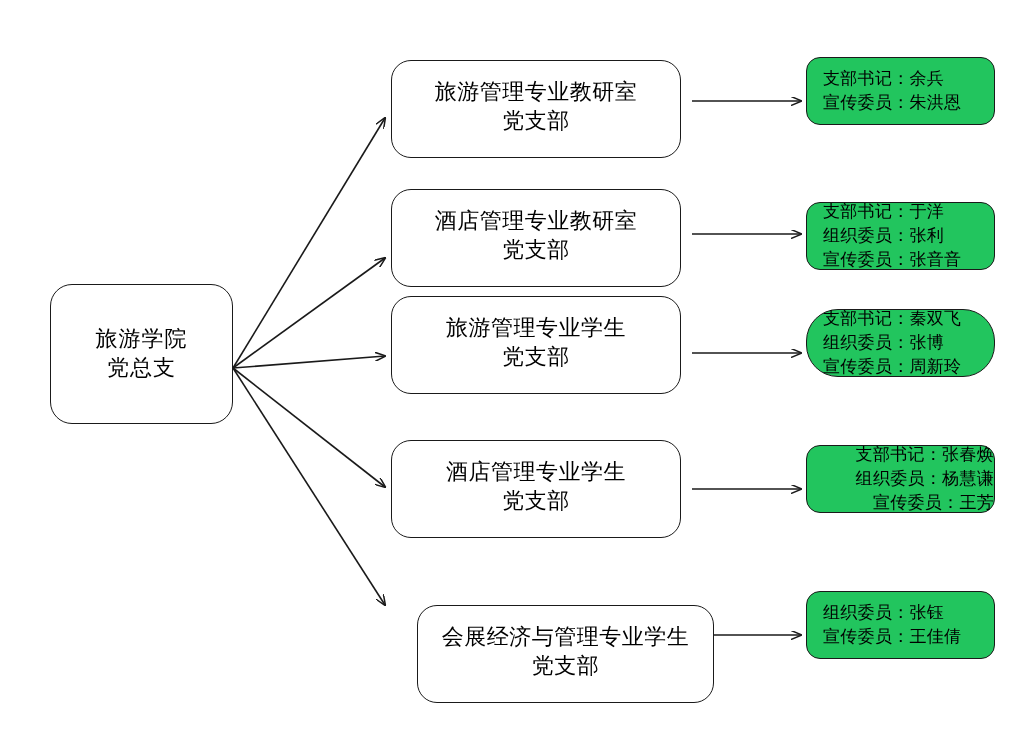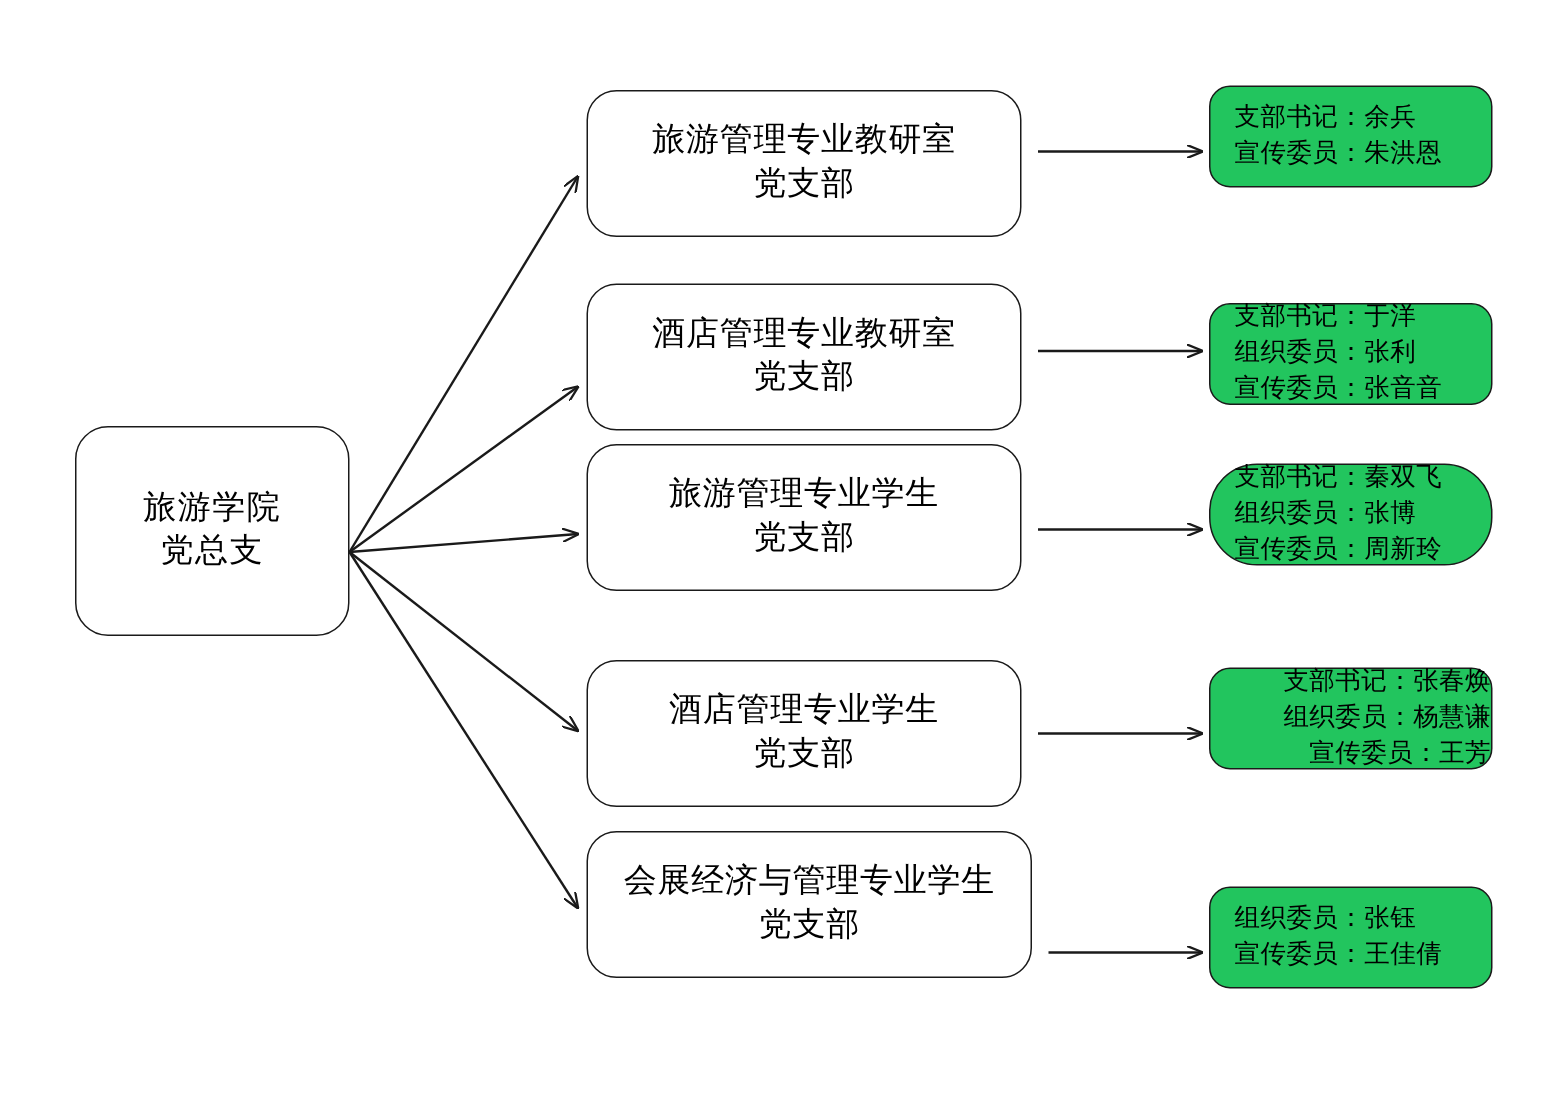--- a/index.html
+++ b/index.html
@@ -48,20 +48,21 @@
     font-size: 22px;
     letter-spacing: 1px;
   }
   .node-branch {
     border-radius: 20px;
     font-size: 22px;
     letter-spacing: 0.5px;
     left: 391px;
     width: 290px;
     height: 98px;
+    font-family: Liberation Mono, monospace;
   }
   .node-branch.wide {
     left: 391px;
     width: 297px;
   }
   .node-branch .node-text {
     padding: 0 6px;
   }
   .panel {
     position: absolute;
@@ -146,21 +147,21 @@
     </div>
   </div>
 
   <div class="node node-branch" style="top:440px;">
     <div class="node-text">
       <div>酒店管理专业学生</div>
       <div>党支部</div>
     </div>
   </div>
 
-  <div class="node node-branch wide" style="top:554px;">
+  <div class="node node-branch wide" style="top:605px;margin-left:26px;">
     <div class="node-text">
       <div>会展经济与管理专业学生</div>
       <div>党支部</div>
     </div>
   </div>
 
   <div class="panel" style="top:57px;">
     <div class="panel-line">
       <span class="panel-label">支部书记：</span><span class="panel-name">余兵</span>
     </div>

